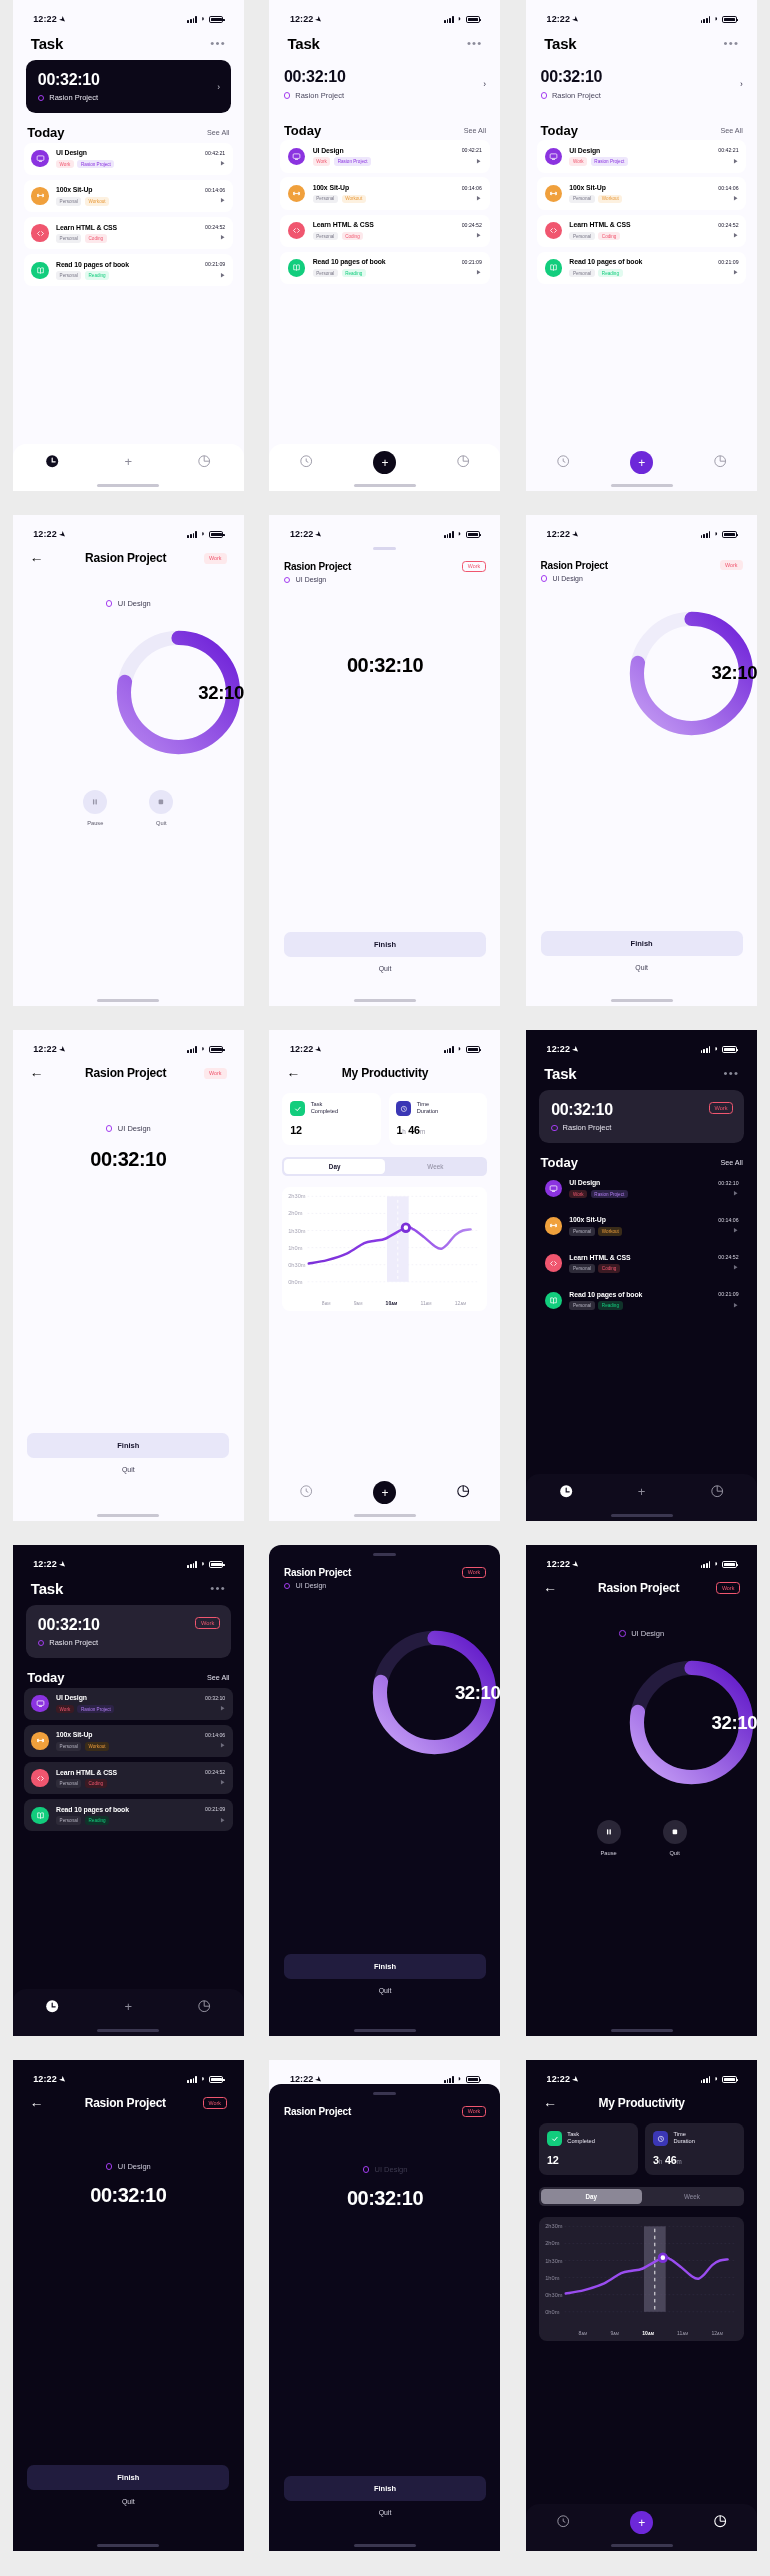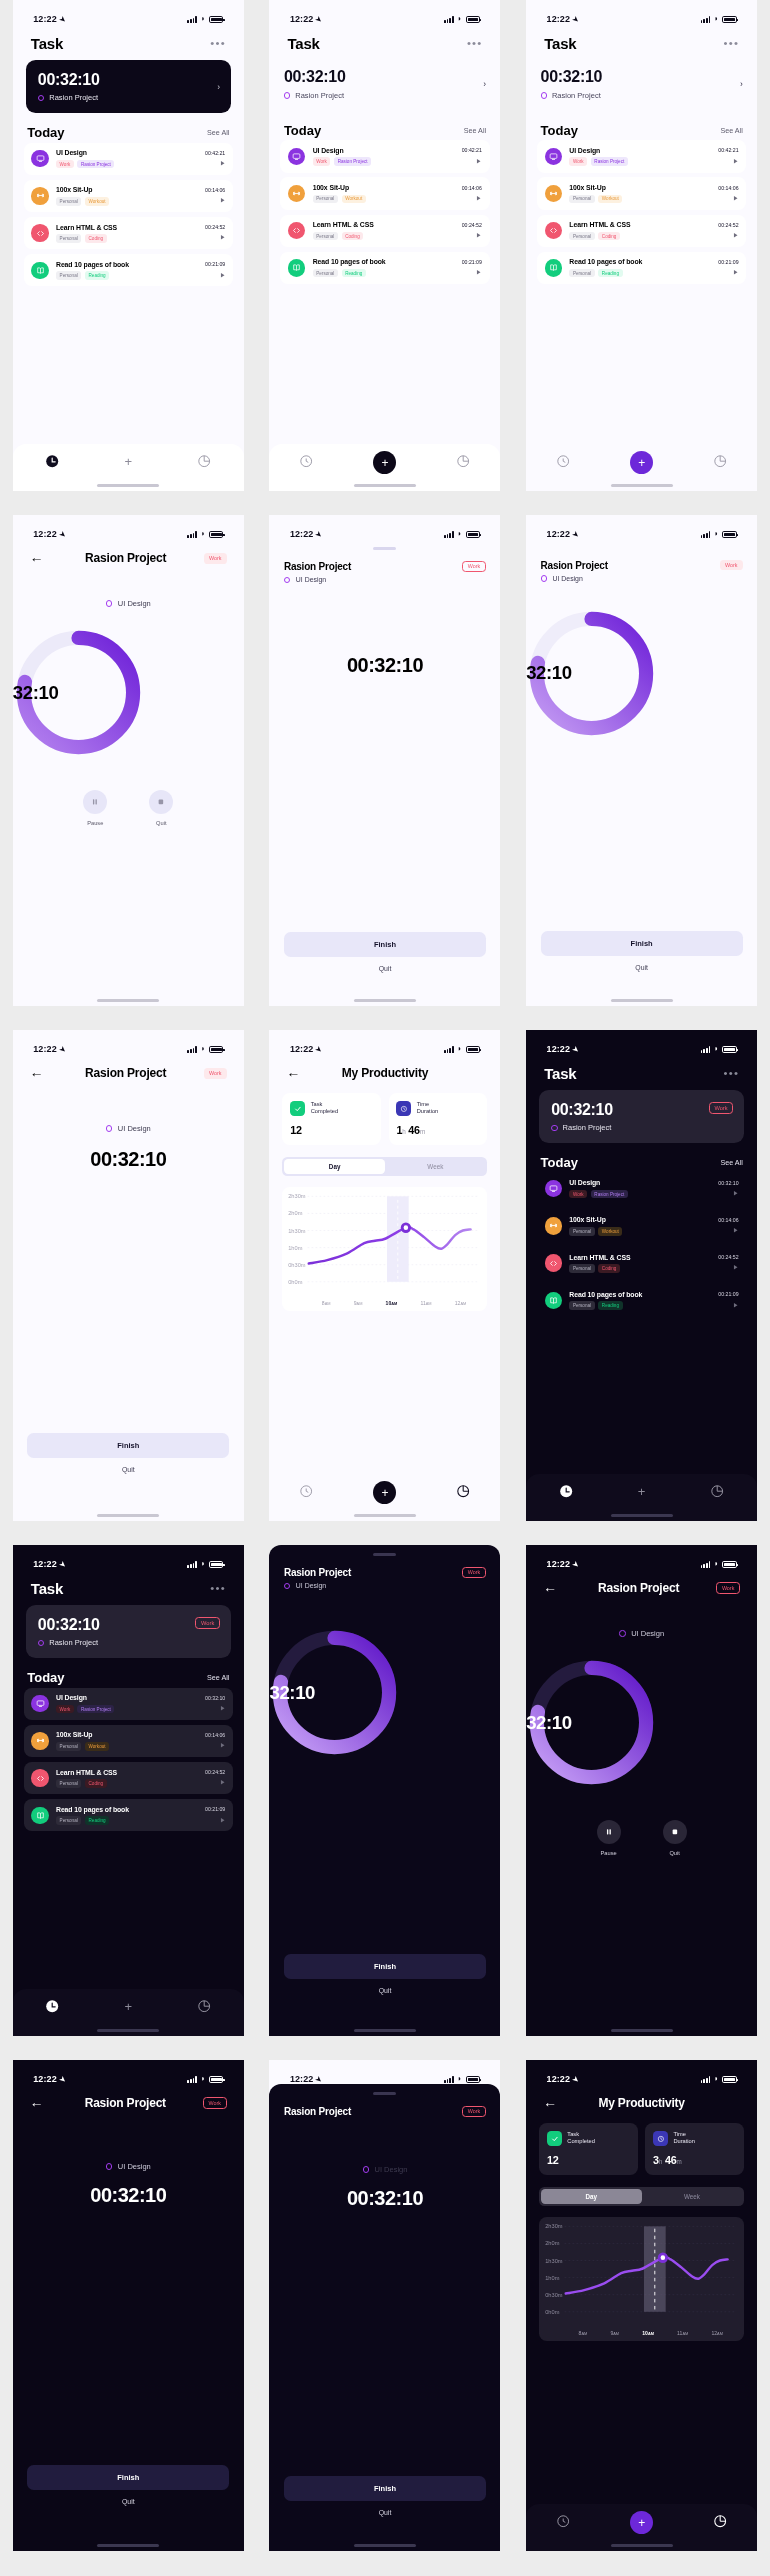--- a/index.html
+++ b/index.html
@@ -115,21 +115,21 @@
     display:flex;align-items:center;justify-content:center;font-size:12px; margin-top:-2.4px;
   }
   .dark .bnav .fab { background:#6d28d9; }
   .bnav .plus { font-size:13px; color:#8d8b99; }
   .homebar { position:absolute;bottom:4.2px;left:50%;transform:translateX(-50%);width:62px;height:2.4px;border-radius:1.8px;background:#c9c7d2;}
   .dark .homebar { background:#3b3750; }
 
   
   .projlabel { display:flex;align-items:center;justify-content:center;gap:5.4px;margin-top:34px;font-size:7.5px;color:#3e3b50;}
   .dark .projlabel { color:#cdcbda; }
-  .ringwrap { display:flex;align-items:center;justify-content:flex-start;margin-top:19px;}
+  .ringwrap { display:flex;align-items:center;justify-content:flex-end;margin-top:19px;}
   .ringwrap svg { width:131px;height:131px; }
   .ringtime { position:absolute;font-size:18.6px;font-weight:bold;letter-spacing:-0.4px;}
   .ctrls { display:flex;justify-content:center;gap:42px;margin-top:32px;}
   .ctrl { text-align:center; }
   .cbtn { width:24px;height:24px;border-radius:50%;background:#e7e6f8;display:flex;align-items:center;justify-content:center;margin:0 auto;}
   .dark .cbtn { background:#2a2637; }
   .clabel { font-size:5.7px;margin-top:5.4px;color:#5a5869;}
   .dark .clabel { color:#d3d1de; }
 
   

